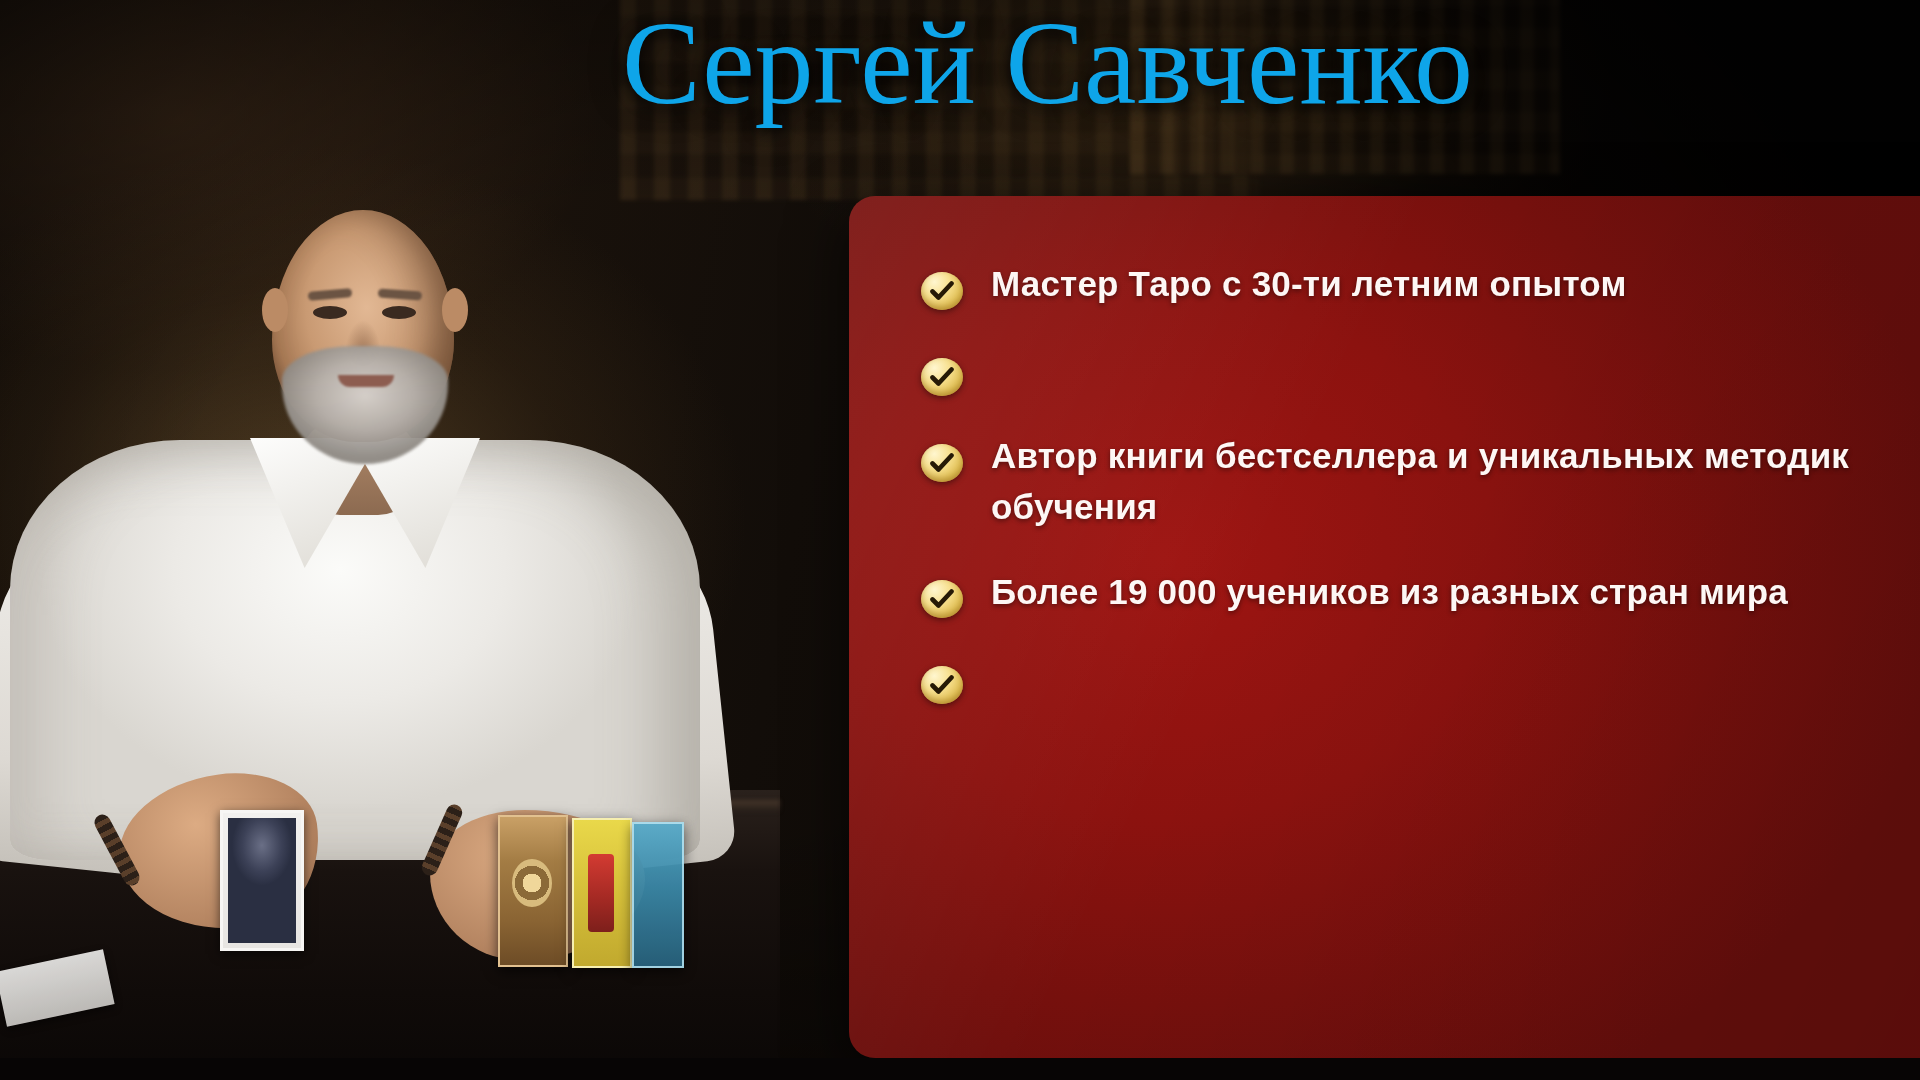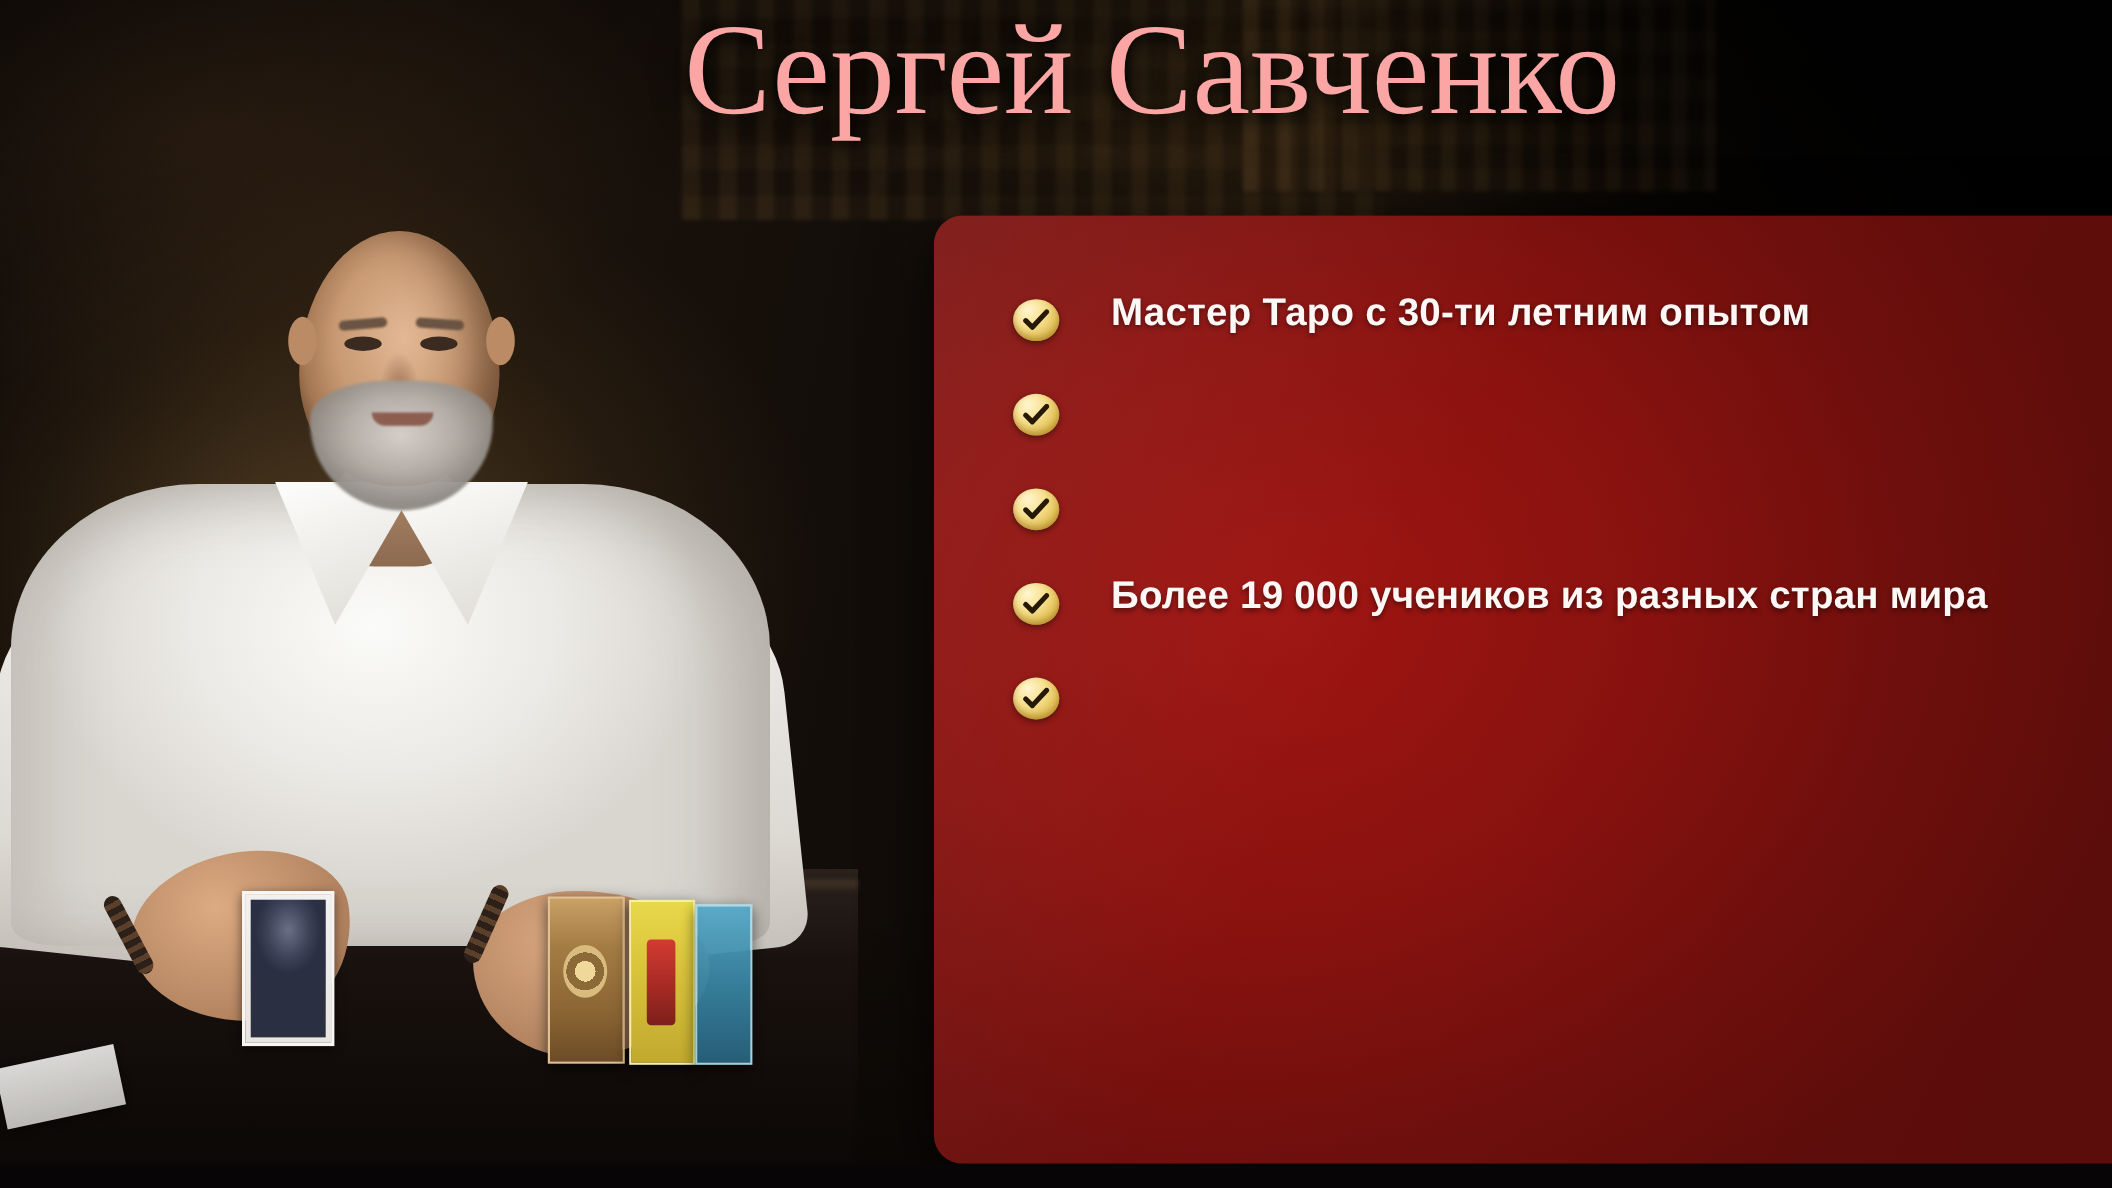--- a/index.html
+++ b/index.html
@@ -220,21 +220,21 @@
 
   
   .headline {
     position: absolute;
     left: 622px;
     top: 2px;
     white-space: nowrap;
     font-family: "Liberation Serif", "DejaVu Serif", serif;
     font-size: 118px;
     line-height: 1.05;
-    color: #fca5a5;
+    color: #0ea5e9;
     letter-spacing: 0px;
     text-shadow: 0 3px 14px rgba(0,0,0,.85), 0 0 34px rgba(0,0,0,.6);
   }
 
   
   .panel {
     position: absolute;
     left: 849px;
     top: 196px;
     width: 1140px;
@@ -283,21 +283,20 @@
   }
 
   .btext {
     color: #fdf7f5;
     font-size: 35px;
     font-weight: 700;
     line-height: 1.46;
     letter-spacing: .2px;
     text-shadow: 0 2px 5px rgba(0,0,0,.45);
     max-width: 890px;
-    margin-left: 19px;
   }
 
   
   .bottom-strip {
     position: absolute;
     left: 0; bottom: 0; width: 1920px; height: 22px;
     background: #070505;
   }
 </style>
 </head>
@@ -370,20 +369,21 @@
           </svg>
         </span>
       </div>
 
       <div class="bullet">
         <span class="check">
           <svg viewBox="0 0 24 20" aria-hidden="true">
             <path d="M2.5 10.5 L8.5 16.5 L21.5 2.5" fill="none" stroke="#261a06" stroke-width="4.6" stroke-linecap="round" stroke-linejoin="round"></path>
           </svg>
         </span>
+        <span class="btext">Автор книги бестселлера и уникальных методик обучения</span>
       </div>
 
       <div class="bullet">
         <span class="check">
           <svg viewBox="0 0 24 20" aria-hidden="true">
             <path d="M2.5 10.5 L8.5 16.5 L21.5 2.5" fill="none" stroke="#261a06" stroke-width="4.6" stroke-linecap="round" stroke-linejoin="round"></path>
           </svg>
         </span>
         <span class="btext">Более 19 000 учеников из разных стран мира</span>
       </div>

